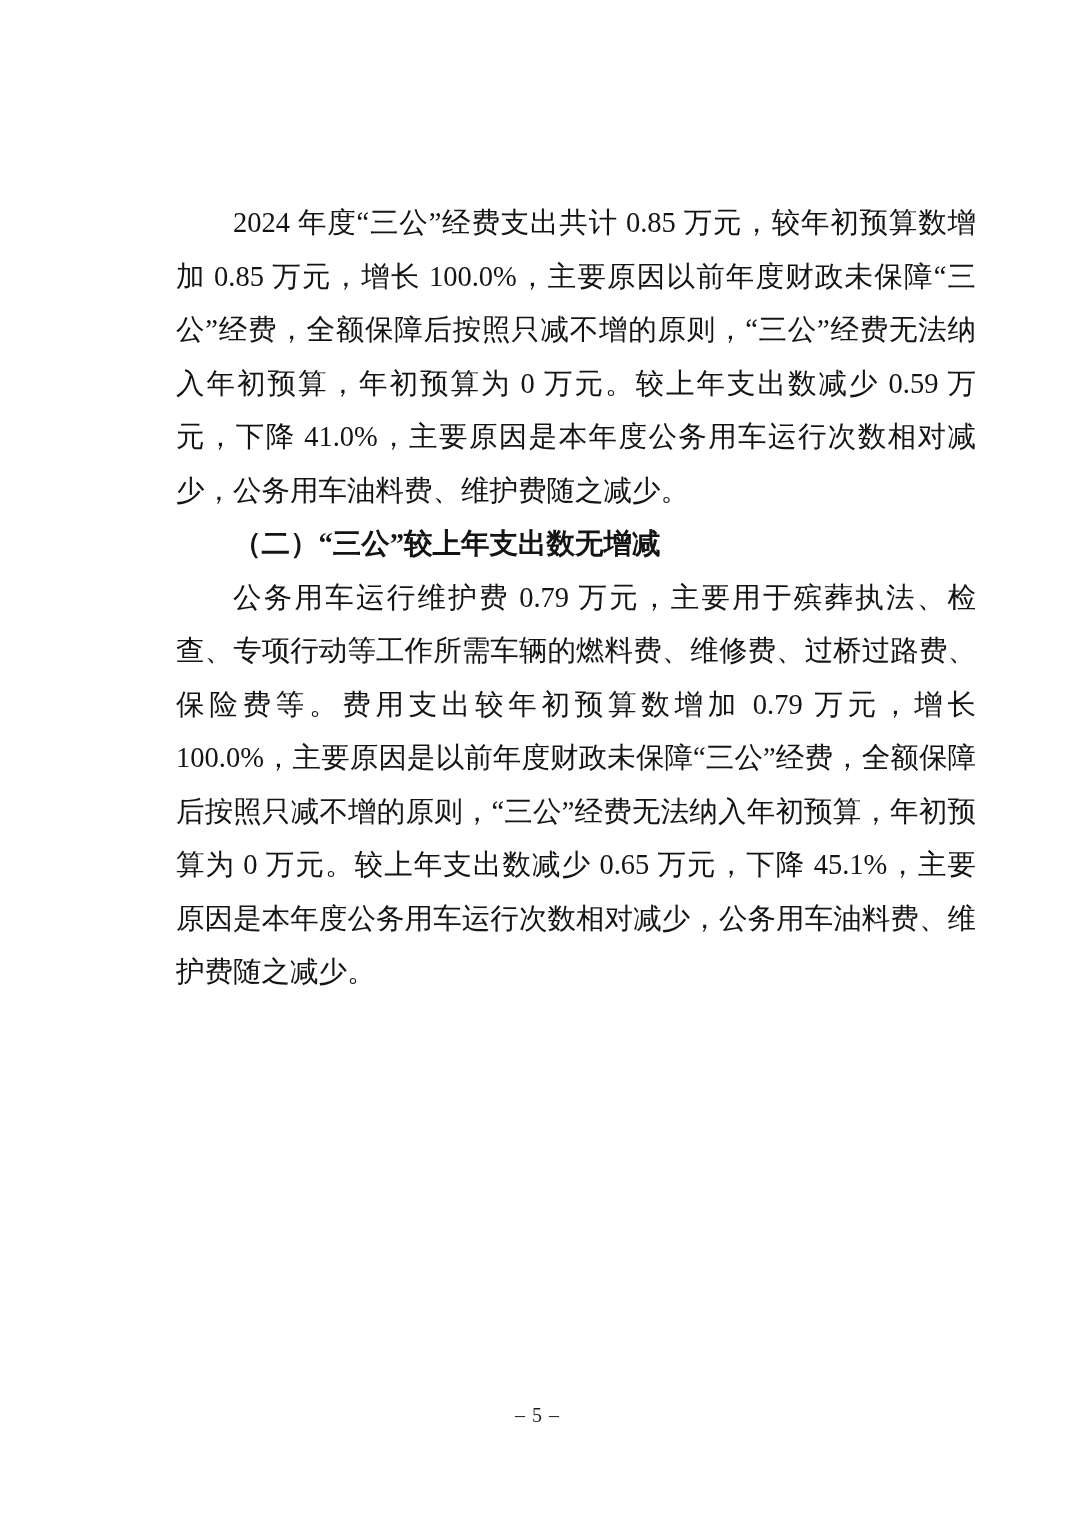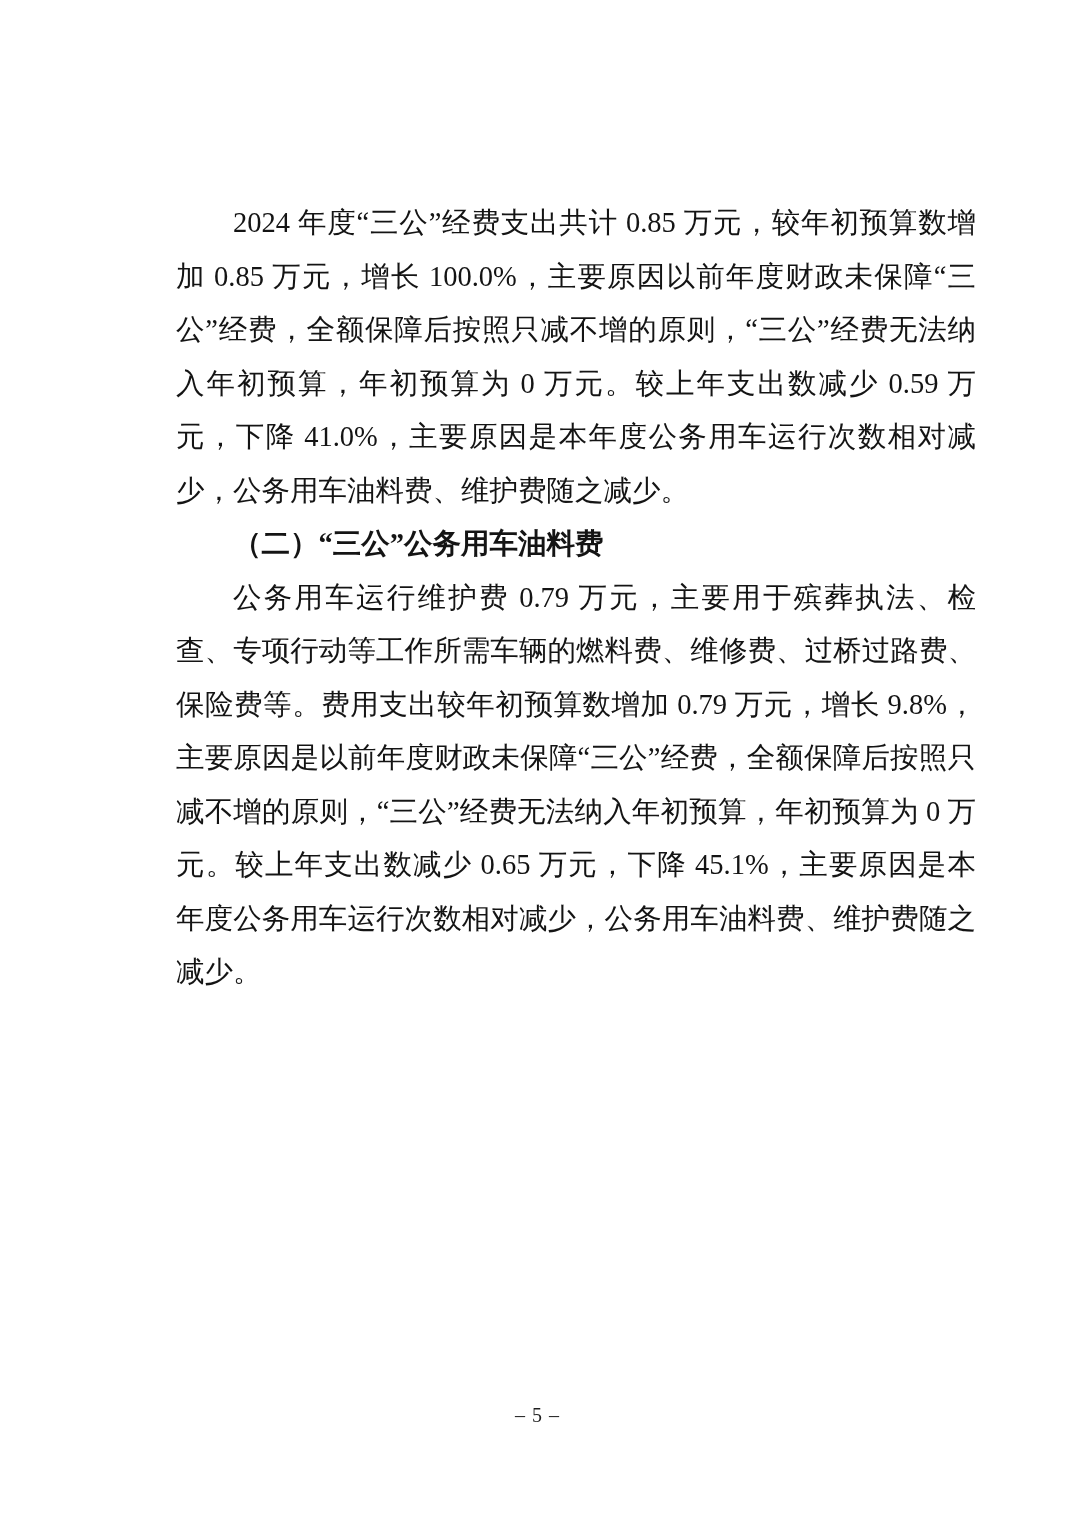--- a/index.html
+++ b/index.html
@@ -51,17 +51,17 @@
     color: #1d1d1d;
     letter-spacing: 1px;
   }
 </style>
 </head>
 <body>
 
 <div class="page">
   <div class="doc-body">
     <p class="body-para">2024 年度“三公”经费支出共计 0.85 万元，较年初预算数增加 0.85 万元，增长 100.0%，主要原因以前年度财政未保障“三公”经费，全额保障后按照只减不增的原则，“三公”经费无法纳入年初预算，年初预算为 0 万元。较上年支出数减少 0.59 万元，下降 41.0%，主要原因是本年度公务用车运行次数相对减少，公务用车油料费、维护费随之减少。</p>
-    <p class="heading">（二）“三公”公务用车油料费</p>
-    <p class="body-para">公务用车运行维护费 0.79 万元，主要用于殡葬执法、检查、专项行动等工作所需车辆的燃料费、维修费、过桥过路费、保险费等。费用支出较年初预算数增加 0.79 万元，增长 9.8%，主要原因是以前年度财政未保障“三公”经费，全额保障后按照只减不增的原则，“三公”经费无法纳入年初预算，年初预算为 0 万元。较上年支出数减少 0.65 万元，下降 45.1%，主要原因是本年度公务用车运行次数相对减少，公务用车油料费、维护费随之减少。</p>
+    <p class="heading">（二）“三公”较上年支出数无增减</p>
+    <p class="body-para">公务用车运行维护费 0.79 万元，主要用于殡葬执法、检查、专项行动等工作所需车辆的燃料费、维修费、过桥过路费、保险费等。费用支出较年初预算数增加 0.79 万元，增长 100.0%，主要原因是以前年度财政未保障“三公”经费，全额保障后按照只减不增的原则，“三公”经费无法纳入年初预算，年初预算为 0 万元。较上年支出数减少 0.65 万元，下降 45.1%，主要原因是本年度公务用车运行次数相对减少，公务用车油料费、维护费随之减少。</p>
   </div>
   <div class="page-footer">– 5 –</div>
 </div>
 
 </body></html>

